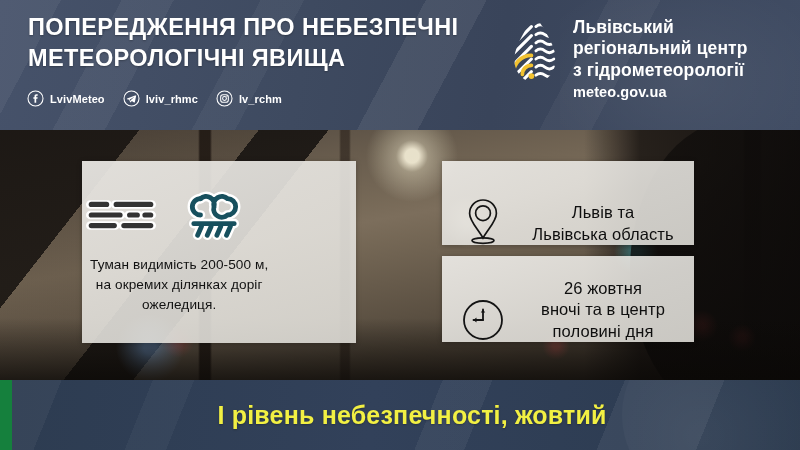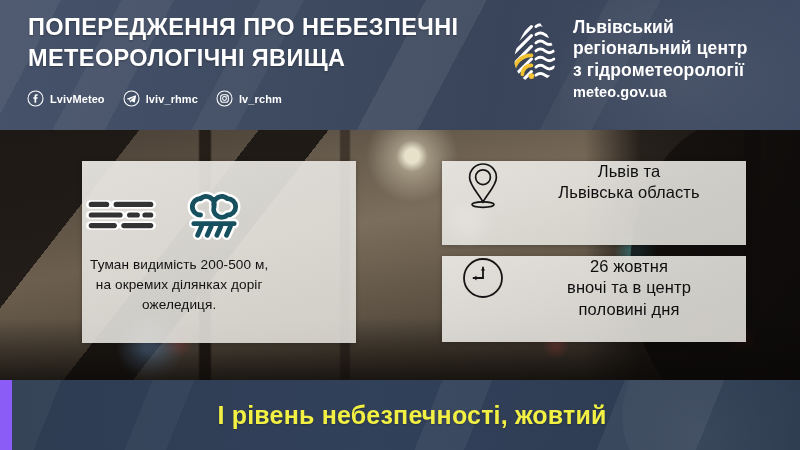--- a/index.html
+++ b/index.html
@@ -6,21 +6,21 @@
     margin: 0;
     padding: 0;
     background: #1b1b1b;
   }
   #stage {
     position: relative;
     width: 800px;
     height: 450px;
     overflow: hidden;
     font-family: "Liberation Sans", sans-serif;
-    background: #8b5cf6;
+    background: #15803d;
     user-select: none;
   }
 
   
   .header {
     position: absolute;
     left: 0; top: 0;
     width: 800px; height: 130px;
     background:
       linear-gradient(118deg, rgba(255,255,255,.055) 0 7%, rgba(255,255,255,0) 7% 14%,
@@ -181,23 +181,23 @@
     font-size: 13.6px;
     line-height: 1.45;
     text-align: center;
     letter-spacing: .1px;
     padding: 0 8px;
   }
   .card-left-text span { display:block; }
 
   .card-right {
     left: 442px;
-    width: 304px;
-    display: flex;
-    align-items: flex-start;
+    width: 252px;
+    display: flex;
+    align-items: flex-end;
   }
   .card-region { top: 161px; height: 84px; }
   .card-date   { top: 256px; height: 86px; }
 
   .card-ic {
     flex: 0 0 82px;
     display: flex;
     align-items: center;
     justify-content: center;
   }

